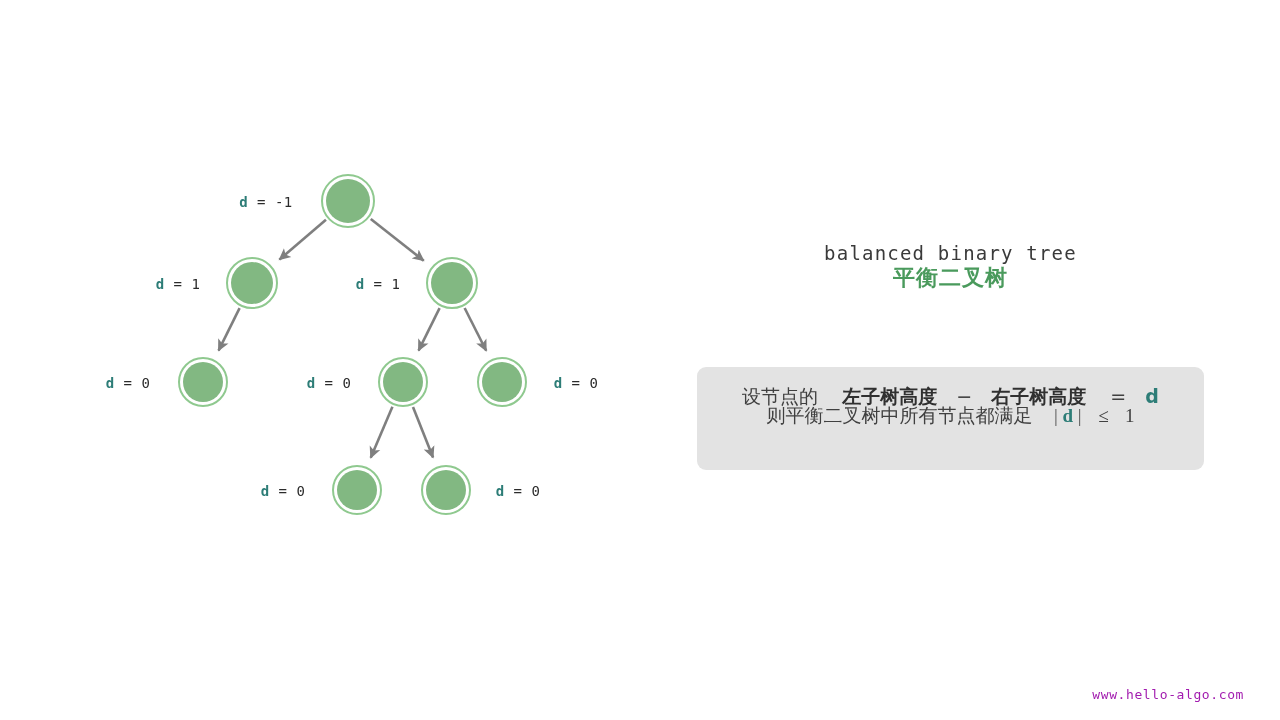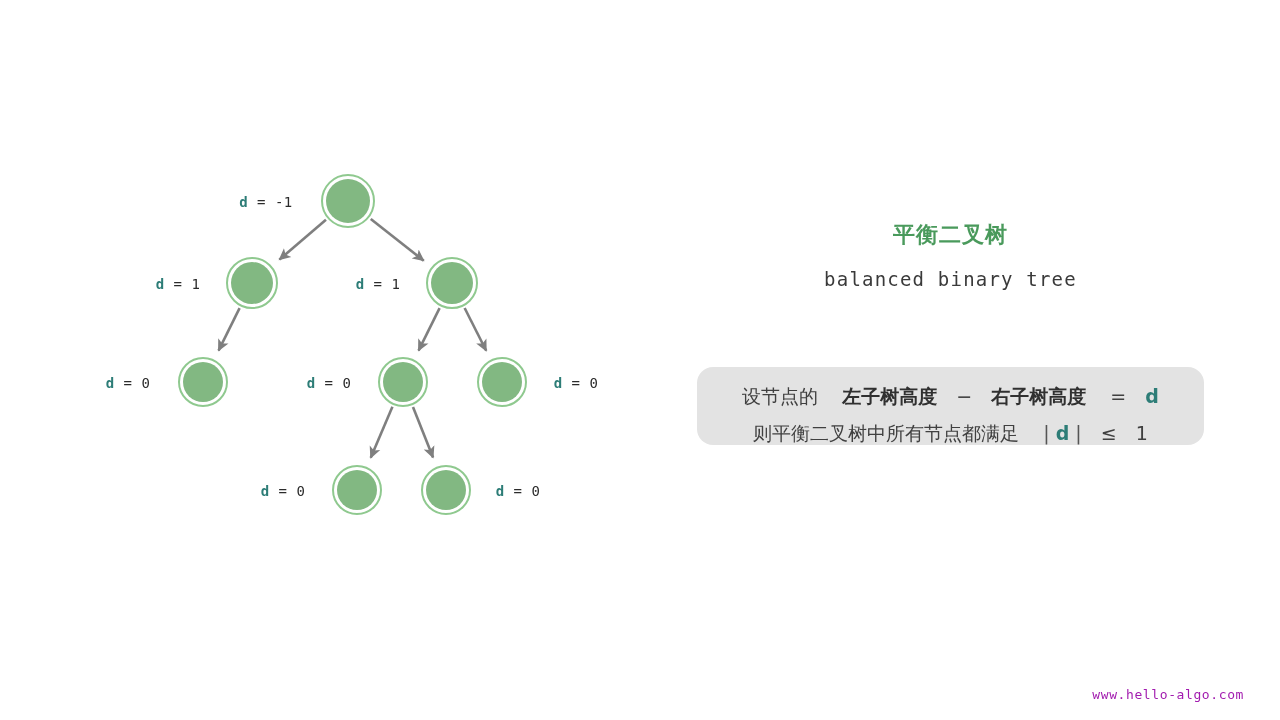--- a/index.html
+++ b/index.html
@@ -68,36 +68,36 @@
     color: #3a3a3a;
     letter-spacing: 1.2px;
     line-height: 1.2;
   }
 
   #formula-box {
     position: absolute;
     left: 697px;
     top: 367px;
     width: 507px;
-    height: 78px;
+    height: 103px;
     background: #e3e3e3;
-    border-radius: 16px;
+    border-radius: 9px;
     box-sizing: border-box;
     padding: 20px 0 0 0;
   }
   .formula-line {
     text-align: center;
     font-family: "DejaVu Sans", sans-serif;
     font-size: 19px;
     color: #404040;
     line-height: 1.0;
     white-space: nowrap;
   }
   .formula-line + .formula-line {
-    margin-top: 18px;
+    font-family: Liberation Serif, serif;
   }
   .formula-line .strong {
     font-weight: bold;
     color: #303030;
   }
   .formula-line .var {
     color: #2d7d77;
     font-weight: bold;
   }
   .formula-line .op {
@@ -181,22 +181,22 @@
       <div class="node-label" style="left: 178px; top: 284px;"><span class="d">d</span><span class="eq"> = 1</span></div>
       <div class="node-label" style="left: 378px; top: 284px;"><span class="d">d</span><span class="eq"> = 1</span></div>
       <div class="node-label" style="left: 128px; top: 383px;"><span class="d">d</span><span class="eq"> = 0</span></div>
       <div class="node-label" style="left: 329px; top: 383px;"><span class="d">d</span><span class="eq"> = 0</span></div>
       <div class="node-label" style="left: 576px; top: 383px;"><span class="d">d</span><span class="eq"> = 0</span></div>
       <div class="node-label" style="left: 283px; top: 491px;"><span class="d">d</span><span class="eq"> = 0</span></div>
       <div class="node-label" style="left: 518px; top: 491px;"><span class="d">d</span><span class="eq"> = 0</span></div>
     </div>
 
   <div id="panel">
+    <div id="panel-subtitle">balanced binary tree</div>
     <div id="panel-title">平衡二叉树</div>
-    <div id="panel-subtitle">balanced binary tree</div>
   </div>
 
   <div id="formula-box">
     <div class="formula-line">
       <span>设节点的</span>
       <span class="sp-lg"></span>
       <span class="strong">左子树高度</span>
       <span class="sp"></span>
       <span class="op">−</span>
       <span class="sp"></span>

